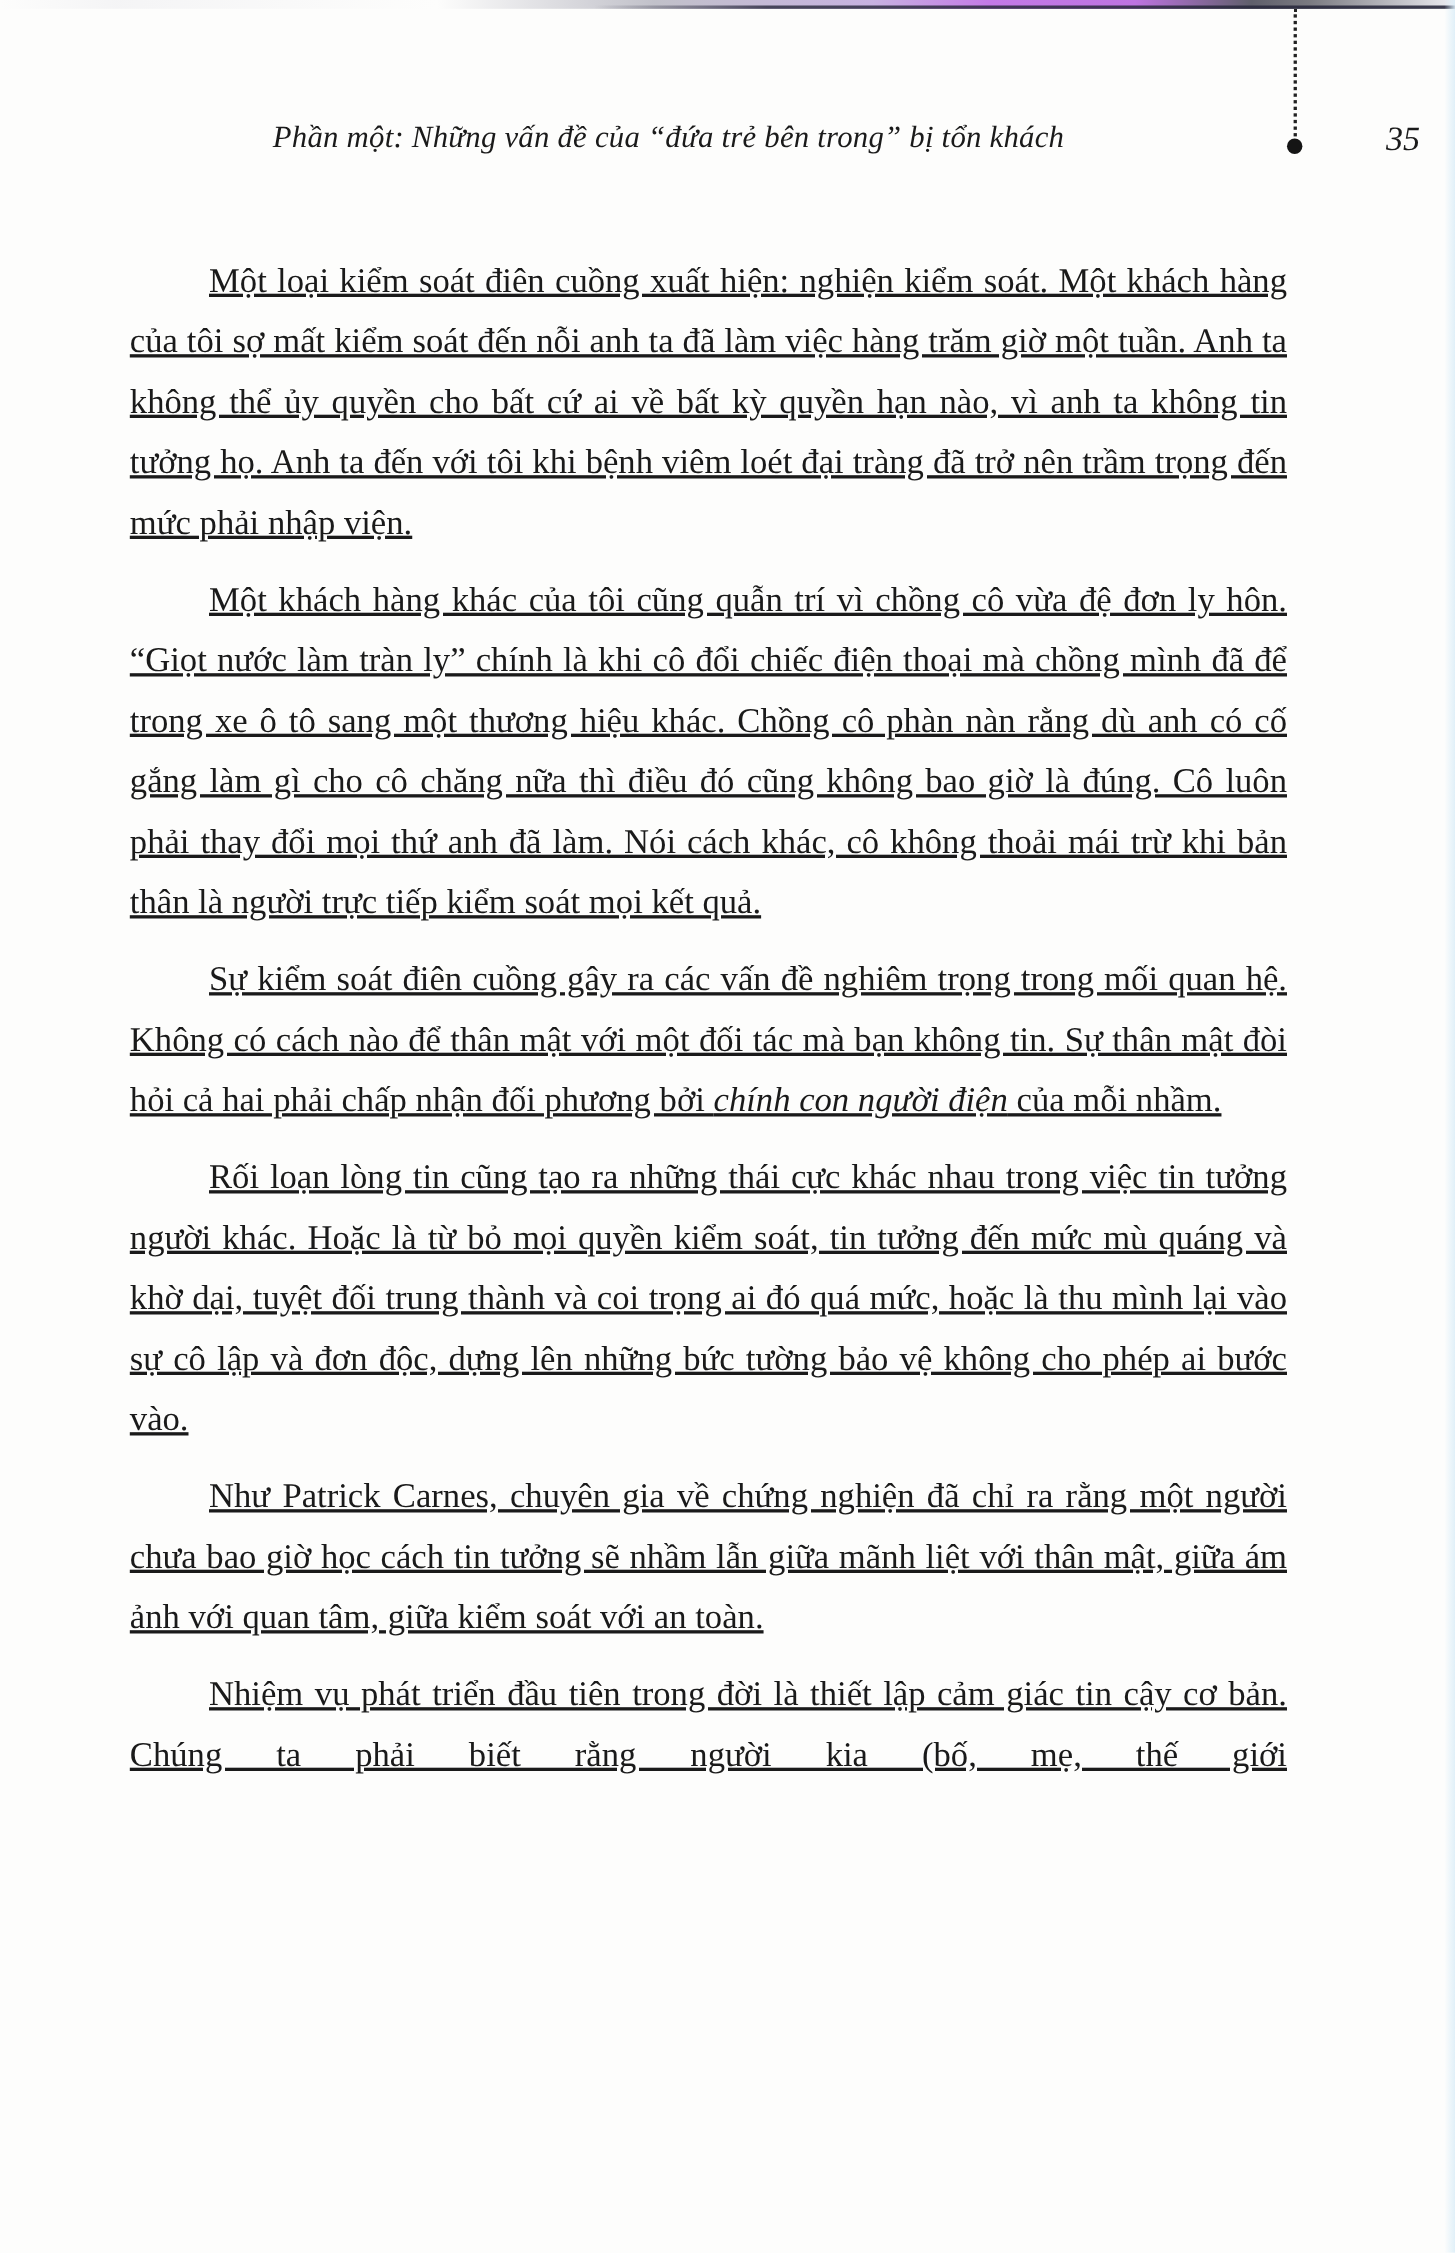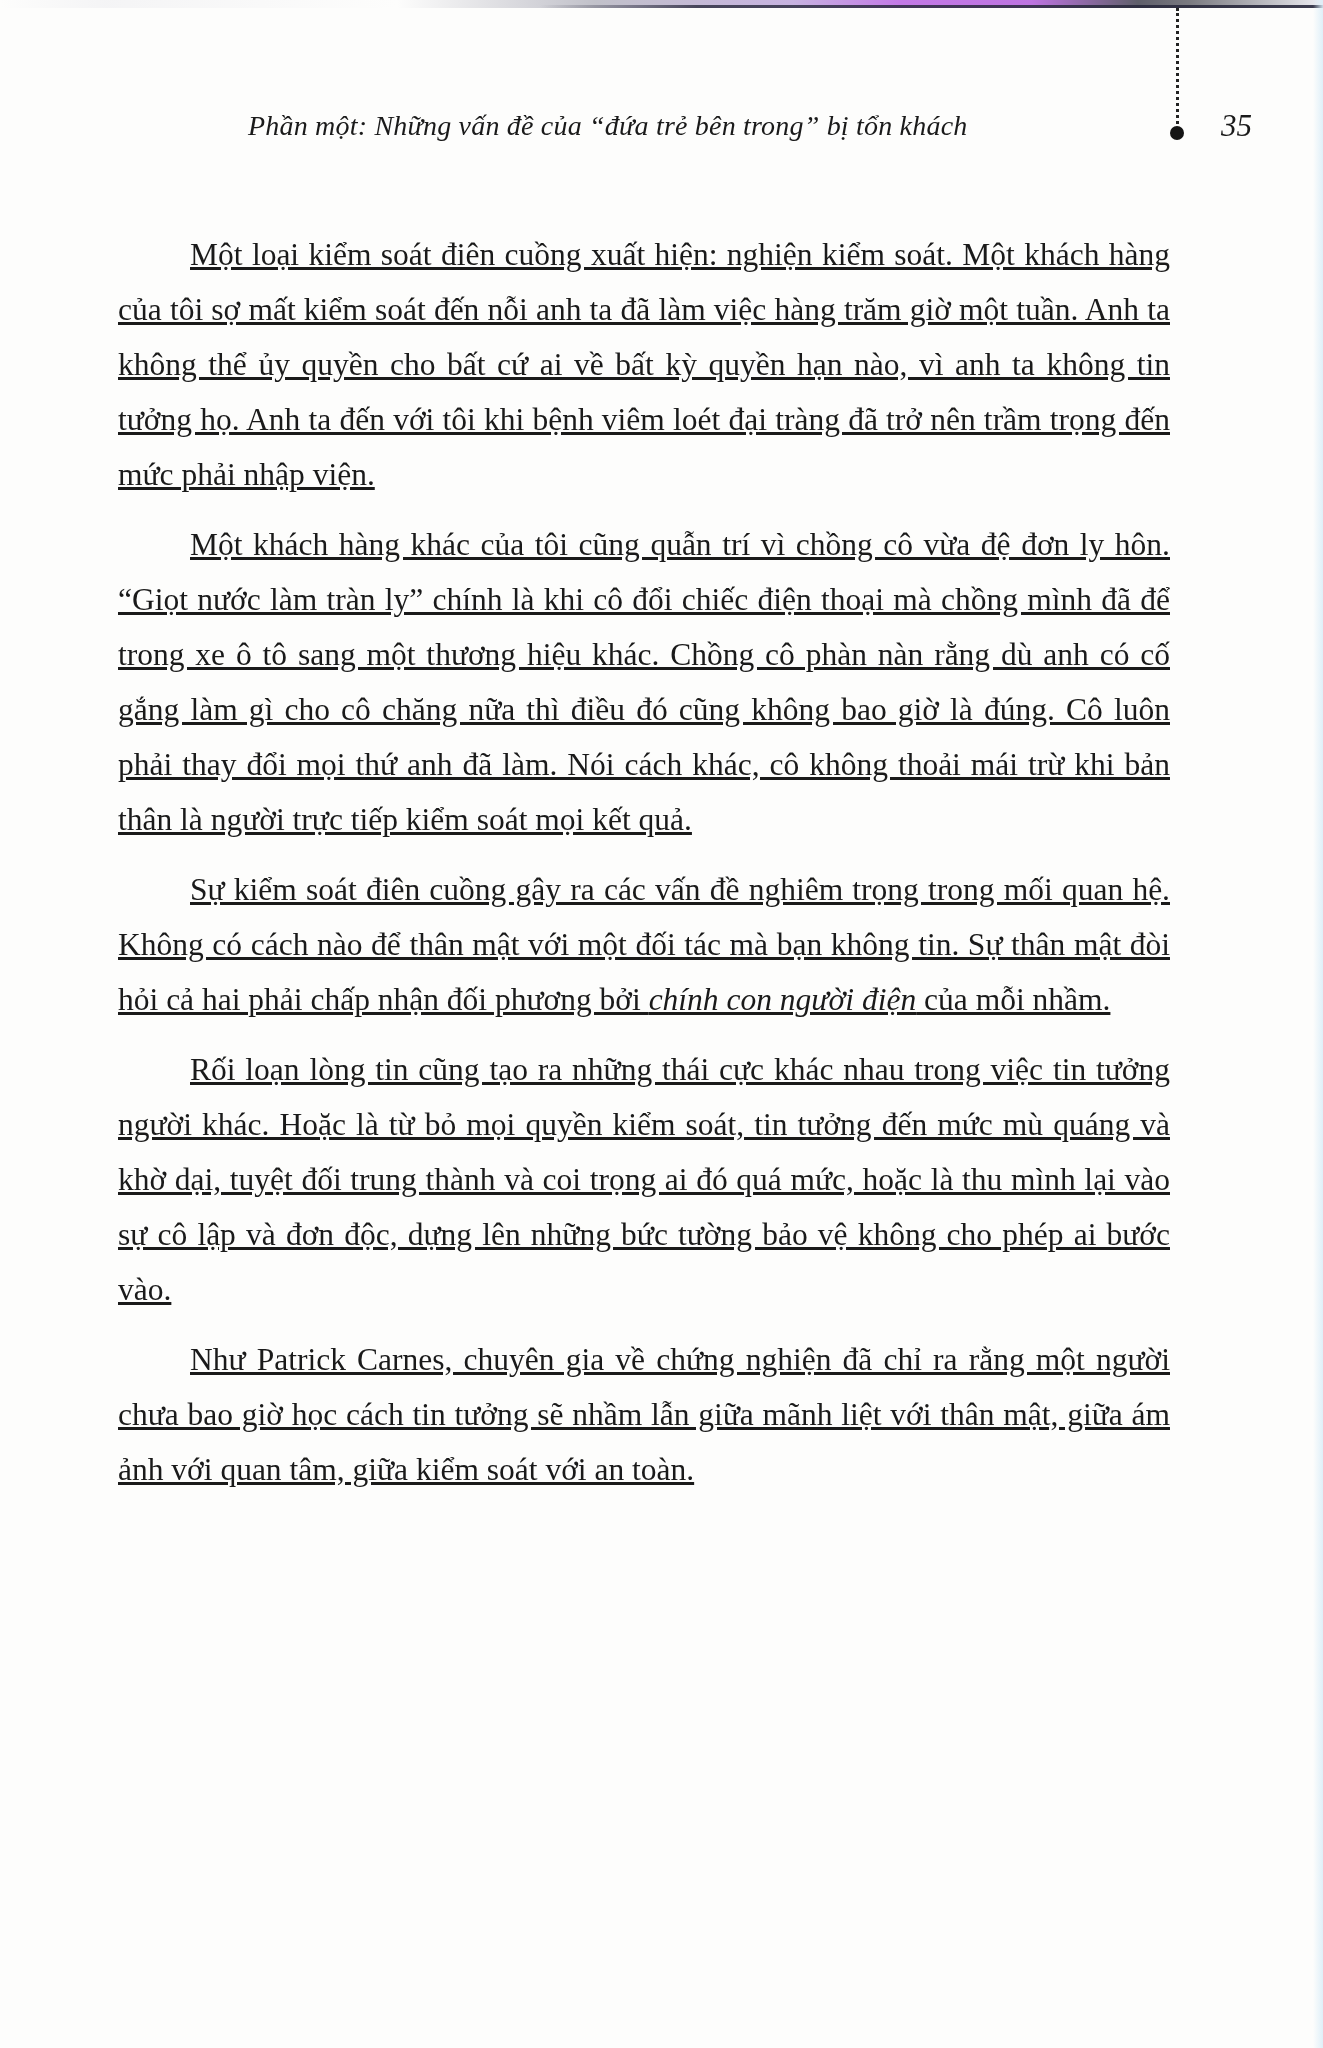--- a/index.html
+++ b/index.html
@@ -66,21 +66,21 @@
       top: 108px;
       width: 910px;
       font-style: italic;
       font-size: 28px;
       line-height: 36px;
       white-space: nowrap;
       letter-spacing: 0.2px;
     }
     .page-number {
       position: absolute;
-      left: 1221px;
+      left: 1260px;
       top: 108px;
       font-style: italic;
       font-size: 31px;
       line-height: 36px;
     }
     .body-text {
       position: absolute;
       left: 118px;
       top: 227px;
       width: 1070px;
@@ -120,13 +120,16 @@
   </p>
   <p>
     <span>Sự kiểm soát điên cuồng gây ra các vấn đề nghiêm trọng trong mối quan hệ. Không có cách nào để thân mật với một đối tác mà bạn không tin. Sự thân mật đòi hỏi cả hai phải chấp nhận đối phương bởi </span><em>chính con người điện</em><span> của mỗi nhầm.</span>
   </p>
   <p>
     <span>Rối loạn lòng tin cũng tạo ra những thái cực khác nhau trong việc tin tưởng người khác. Hoặc là từ bỏ mọi quyền kiểm soát, tin tưởng đến mức mù quáng và khờ dại, tuyệt đối trung thành và coi trọng ai đó quá mức, hoặc là thu mình lại vào sự cô lập và đơn độc, dựng lên những bức tường bảo vệ không cho phép ai bước vào.</span>
   </p>
   <p>
     <span>Như Patrick Carnes, chuyên gia về chứng nghiện đã chỉ ra rằng một người chưa bao giờ học cách tin tưởng sẽ nhầm lẫn giữa mãnh liệt với thân mật, giữa ám ảnh với quan tâm, giữa kiểm soát với an toàn.</span>
   </p>
+  <p style="text-align-last: justify;">
+    <span>Nhiệm vụ phát triển đầu tiên trong đời là thiết lập cảm giác tin cậy cơ bản. Chúng ta phải biết rằng người kia (bố, mẹ, thế giới</span>
+  </p>
 </div>
 
 </body></html>

